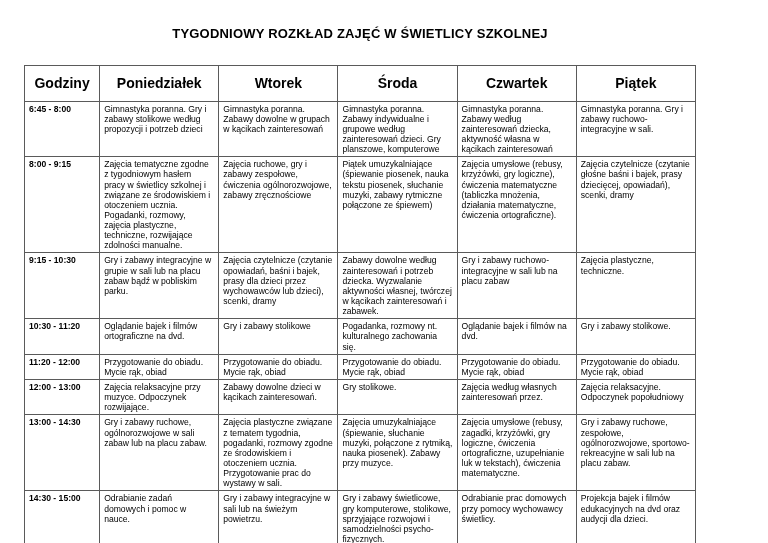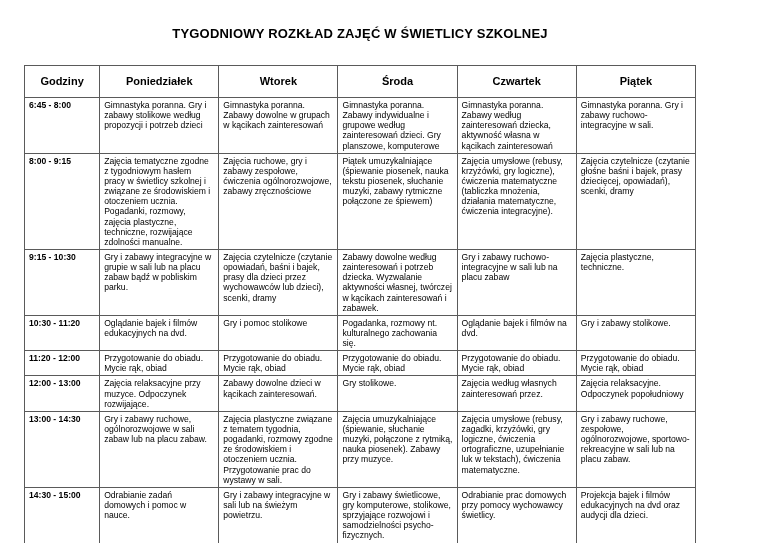--- a/index.html
+++ b/index.html
@@ -33,21 +33,21 @@
     font-size: 8.6px;
     line-height: 1.18;
     vertical-align: top;
     text-align: left;
     word-wrap: break-word;
   }
   table.schedule th {
     font-weight: bold;
     text-align: center;
     vertical-align: middle;
-    font-size: 11px;
+    font-size: 14px;
     padding: 9px 3px;
   }
   td.time-cell {
     font-weight: bold;
     text-align: center;
     vertical-align: middle;
     font-size: 9.2px;
   }
   col.col-time { width: 11.2%; }
   col.col-day  { width: 17.76%; }
@@ -85,35 +85,35 @@
         <td>Gimnastyka poranna. Zabawy dowolne w grupach w kącikach zainteresowań</td>
         <td>Gimnastyka poranna. Zabawy indywidualne i grupowe według zainteresowań dzieci. Gry planszowe, komputerowe</td>
         <td>Gimnastyka poranna. Zabawy według zainteresowań dziecka, aktywność własna w kącikach zainteresowań</td>
         <td>Gimnastyka poranna. Gry i zabawy ruchowo-integracyjne w sali.</td>
       </tr>
       <tr>
         <td class="time-cell">8:00 - 9:15</td>
         <td>Zajęcia tematyczne zgodne z tygodniowym hasłem pracy w świetlicy szkolnej i związane ze środowiskiem i otoczeniem ucznia. Pogadanki, rozmowy, zajęcia plastyczne, techniczne, rozwijające zdolności manualne.</td>
         <td>Zajęcia ruchowe, gry i zabawy zespołowe, ćwiczenia ogólnorozwojowe, zabawy zręcznościowe</td>
         <td>Piątek umuzykalniające (śpiewanie piosenek, nauka tekstu piosenek, słuchanie muzyki, zabawy rytmiczne połączone ze śpiewem)</td>
-        <td>Zajęcia umysłowe (rebusy, krzyżówki, gry logiczne), ćwiczenia matematyczne (tabliczka mnożenia, działania matematyczne, ćwiczenia integracyjne).</td>
+        <td>Zajęcia umysłowe (rebusy, krzyżówki, gry logiczne), ćwiczenia matematyczne (tabliczka mnożenia, działania matematyczne, ćwiczenia ortograficzne).</td>
         <td>Zajęcia czytelnicze (czytanie głośne baśni i bajek, prasy dziecięcej, opowiadań), scenki, dramy</td>
       </tr>
       <tr>
         <td class="time-cell">9:15 - 10:30</td>
         <td>Gry i zabawy integracyjne w grupie w sali lub na placu zabaw bądź w pobliskim parku.</td>
         <td>Zajęcia czytelnicze (czytanie opowiadań, baśni i bajek, prasy dla dzieci przez wychowawców lub dzieci), scenki, dramy</td>
         <td>Zabawy dowolne według zainteresowań i potrzeb dziecka. Wyzwalanie aktywności własnej, twórczej w kącikach zainteresowań i zabawek.</td>
         <td>Gry i zabawy ruchowo-integracyjne w sali lub na placu zabaw</td>
         <td>Zajęcia plastyczne, techniczne.</td>
       </tr>
       <tr>
         <td class="time-cell">10:30 - 11:20</td>
-        <td>Oglądanie bajek i filmów edukacyjnych na dvd.</td>
-        <td>Gry i pomoc stolikowe</td>
+        <td>Oglądanie bajek i filmów ortograficzne na dvd.</td>
+        <td>Gry i zabawy stolikowe</td>
         <td>Pogadanka, rozmowy nt. kulturalnego zachowania się.</td>
         <td>Oglądanie bajek i filmów na dvd.</td>
         <td>Gry i zabawy stolikowe.</td>
       </tr>
       <tr>
         <td class="time-cell">11:20 - 12:00</td>
         <td>Przygotowanie do obiadu. Mycie rąk, obiad</td>
         <td>Przygotowanie do obiadu. Mycie rąk, obiad</td>
         <td>Przygotowanie do obiadu. Mycie rąk, obiad</td>
         <td>Przygotowanie do obiadu. Mycie rąk, obiad</td>

